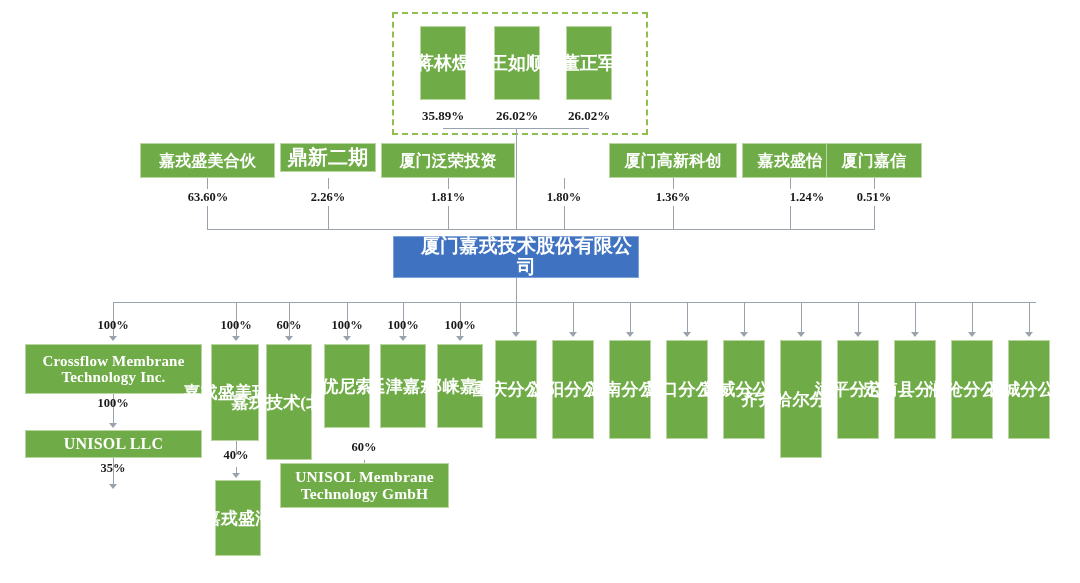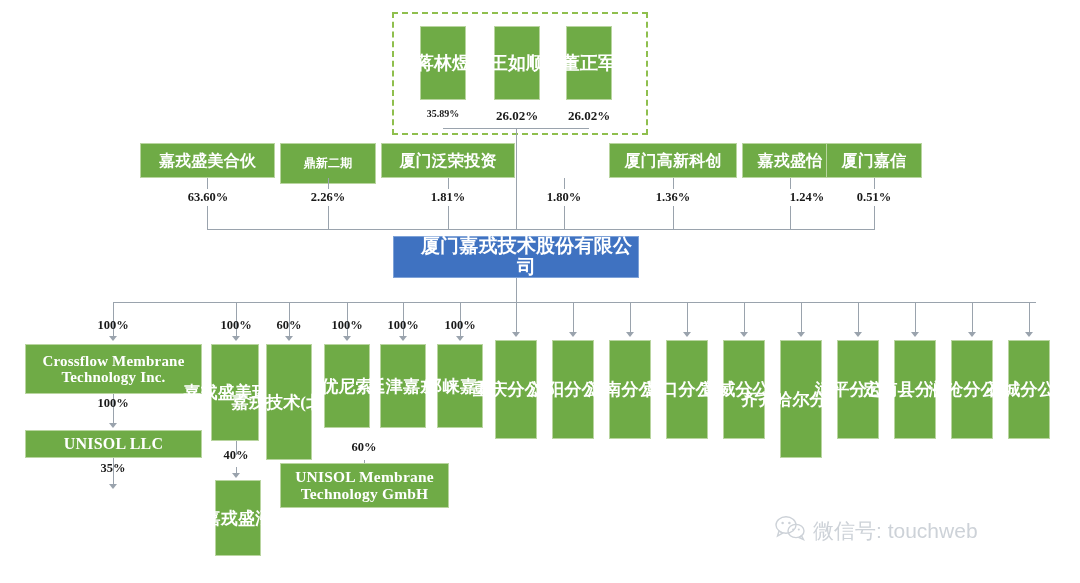--- a/index.html
+++ b/index.html
@@ -87,21 +87,21 @@
 
 <div id="stage">
 
   <div class="dashbox" style="left:392px; top:12px; width:256px; height:123px;"></div>
 
   <div class="box vert" style="left:420px; top:26px; width:46px; height:74px; font-size:18px;">
       <span style="display: block;">蒋</span>
       <span style="display: block;">林</span>
       <span style="display: block;">煜</span>
     </div>
-  <div class="label" style="left:396px; top:108px; width:94px; font-size:10px;">35.89%</div>
+  <div class="label" style="left:396px; top:108px; width:94px; font-size:13px;">35.89%</div>
 
   <div class="box vert" style="left:494px; top:26px; width:46px; height:74px; font-size:18px;">
       <span style="display: block;">王</span>
       <span style="display: block;">如</span>
       <span style="display: block;">顺</span>
     </div>
   <div class="label" style="left:470px; top:108px; width:94px; font-size:13px;">26.02%</div>
 
   <div class="box vert" style="left:566px; top:26px; width:46px; height:74px; font-size:18px;">
       <span style="display: block;">董</span>
@@ -111,21 +111,21 @@
   <div class="label" style="left:542px; top:108px; width:94px; font-size:13px;">26.02%</div>
 
   <div class="hline" style="left:443px; top:128px; width:146px;"></div>
   <div class="vline" style="left:516px; top:128px; height:102px;"></div>
 
   <div class="box" style="left:140px; top:143px; width:135px; height:35px; font-size:16px;">嘉戎盛美合伙</div>
   <div class="label" style="left:160px; top:190px; width:96px;">63.60%</div>
   <div class="vline" style="left:207px; top:178px; height:11px;"></div>
   <div class="vline" style="left:207px; top:206px; height:23px;"></div>
 
-  <div class="box" style="left:280px; top:143px; width:96px; height:41px; font-size:12px;">鼎新二期</div>
+  <div class="box" style="left:280px; top:143px; width:96px; height:29px; font-size:20px;">鼎新二期</div>
   <div class="label" style="left:280px; top:190px; width:96px;">2.26%</div>
   <div class="vline" style="left:328px; top:178px; height:11px;"></div>
   <div class="vline" style="left:328px; top:206px; height:23px;"></div>
 
   <div class="box" style="left:381px; top:143px; width:134px; height:35px; font-size:16px;">厦门泛荣投资</div>
   <div class="label" style="left:400px; top:190px; width:96px;">1.81%</div>
   <div class="vline" style="left:448px; top:178px; height:11px;"></div>
   <div class="vline" style="left:448px; top:206px; height:23px;"></div>
 
   <div class="label" style="left:516px; top:190px; width:96px;">1.80%</div>
@@ -335,29 +335,14 @@
   <div class="vline" style="left:1029px; top:302px; height:32px;"></div>
   <div class="arrow" style="left:1025px; top:332px;"></div>
   <div class="box vert" style="left:1008px; top:340px; width:42px; height:99px; font-size:17px;">
       <span style="display: block;">石</span>
       <span style="display: block;">城</span>
       <span style="display: block;">分</span>
       <span style="display: block;">公</span>
       <span style="display: block;">司</span>
     </div>
 
-  <div class="watermark" style="left:775px; top:515px;">
-    <span class="wm-icon">
-      <svg width="30" height="26" viewBox="0 0 30 26" aria-hidden="true">
-        <ellipse cx="11" cy="10" rx="10" ry="8.2" fill="none" stroke="#cdd2d8" stroke-width="1.4"></ellipse>
-        <path d="M4 16 L2.5 21 L7.5 18.2 Z" fill="none" stroke="#cdd2d8" stroke-width="1.4"></path>
-        <circle cx="7.6" cy="8" r="1.25" fill="#cdd2d8"></circle>
-        <circle cx="14.4" cy="8" r="1.25" fill="#cdd2d8"></circle>
-        <ellipse cx="21" cy="16" rx="8" ry="6.6" fill="none" stroke="#cdd2d8" stroke-width="1.4"></ellipse>
-        <path d="M26.5 20.5 L28.5 24.5 L24 22.5 Z" fill="none" stroke="#cdd2d8" stroke-width="1.4"></path>
-        <circle cx="18.2" cy="14.5" r="1.05" fill="#cdd2d8"></circle>
-        <circle cx="23.8" cy="14.5" r="1.05" fill="#cdd2d8"></circle>
-      </svg>
-    </span>
-    <span>微信号: touchweb</span>
-  </div>
 
 </div>
 
 </body></html>

